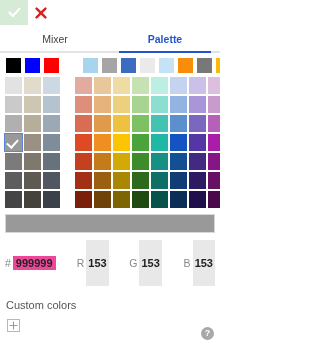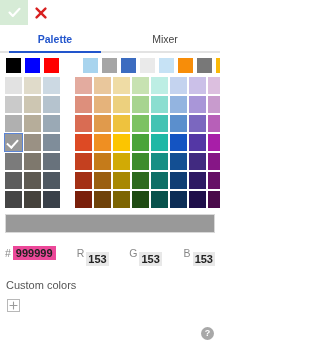--- a/index.html
+++ b/index.html
@@ -190,22 +190,21 @@
     padding: 1px 3px;
     text-align: center;
   }
   .rgb-field {
     flex: 1;
     justify-content: flex-end;
     margin-left: 2px;
   }
   .rgb-field .field-value {
     background: #e8e8e8;
-    padding: 1px 2px;
-    margin-top: 12px;
+    padding: 17px 2px;
   }
 
   
   .custom-title {
     margin: 13px 0 0 6px;
     font-size: 11px;
     color: #555555;
   }
   .add-custom {
     margin: 8px 0 0 7px;
@@ -250,26 +249,26 @@
   </div>
   <div class="cancel-btn">
     <svg width="12" height="12" viewBox="0 0 12 12">
       <path d="M1.6 1.6 L10.4 10.4 M10.4 1.6 L1.6 10.4" stroke="#d82020" stroke-width="2.4" stroke-linecap="round"></path>
     </svg>
   </div>
 </div>
 
 <div class="tabs">
   <div class="tab-underline-track"></div>
+  <div class="tab">
+    <span>Mixer</span>
+  </div>
   <div class="tab active">
     <span>Palette</span>
     <span class="tab-underline"></span>
-  </div>
-  <div class="tab">
-    <span>Mixer</span>
   </div>
 </div>
 
 <div class="recent-row">
   <div class="recent-sw" style="background: rgb(0, 0, 0);"></div>
   <div class="recent-sw" style="background: rgb(0, 0, 255);"></div>
   <div class="recent-sw" style="background: rgb(255, 0, 0);"></div>
   <div class="recent-gap"></div>
   <div class="recent-sw" style="background: rgb(168, 212, 238);"></div>
   <div class="recent-sw" style="background: rgb(165, 165, 165);"></div>

